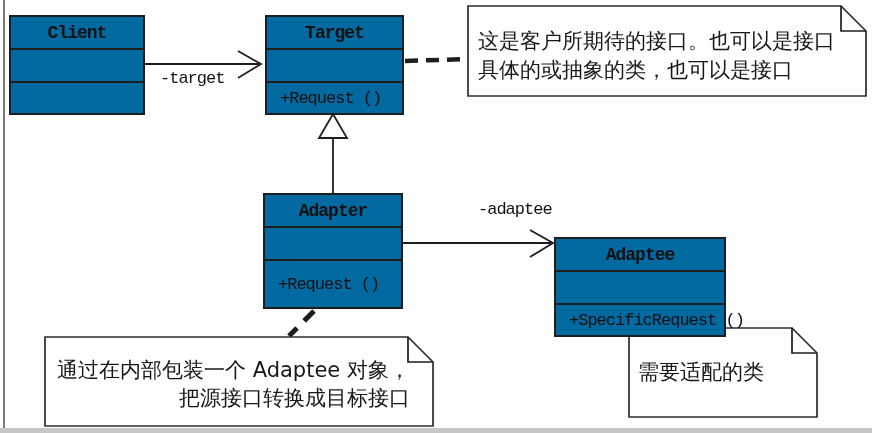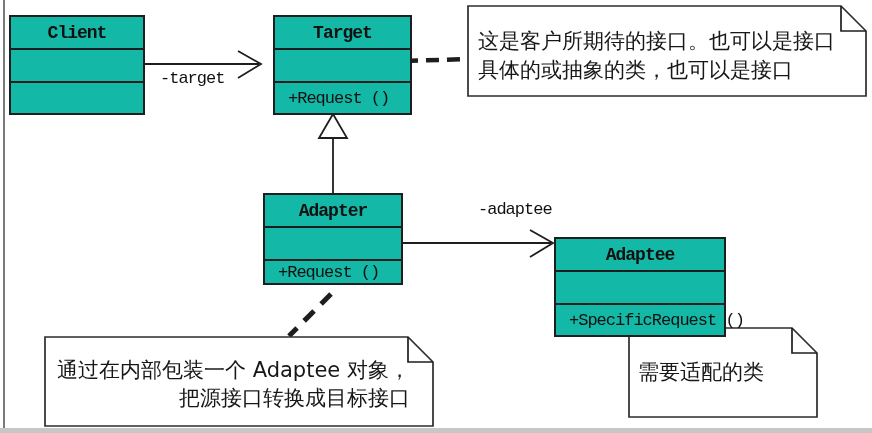--- a/index.html
+++ b/index.html
@@ -19,21 +19,21 @@
   }
   .bottom-strip {
     position: absolute; left: 0; bottom: 0; width: 872px; height: 5px;
     background: #c7c7c7;
   }
   
   .uml-class {
     position: absolute;
     box-sizing: border-box;
     border: 2px solid #1e1e1e;
-    background: #14b8a6;
+    background: #0369a1;
     display: flex;
     flex-direction: column;
   }
   .c-title {
     height: 31px;
     border-bottom: 2px solid #1e1e1e;
     display: flex; align-items: center; justify-content: center;
     font-family: "Liberation Mono", "DejaVu Sans Mono", monospace;
     font-weight: bold;
     font-size: 18px;
@@ -104,27 +104,27 @@
     <path d="M629 328 H792 L817 353 V417 H629 Z" fill="#ffffff" stroke="#2c2c2c" stroke-width="1.7"></path>
     <path d="M792 328 V353 H817" class="stroke" stroke-width="1.7"></path>
   </svg>
 
   <div class="uml-class" style="left:9px; top:15px; width:136px; height:100px;">
     <div class="c-title">Client</div>
     <div class="c-attrs"></div>
     <div class="c-methods"></div>
   </div>
 
-  <div class="uml-class" style="left:265px; top:15px; width:139px; height:100px;margin-left:8px;">
+  <div class="uml-class" style="left:265px; top:15px; width:139px; height:100px;">
     <div class="c-title">Target</div>
     <div class="c-attrs"></div>
     <div class="c-methods">+Request ()</div>
   </div>
 
-  <div class="uml-class" style="left:263px; top:193px; width:140px; height:92px;">
+  <div class="uml-class" style="left:263px; top:193px; width:140px; height:116px;">
     <div class="c-title">Adapter</div>
     <div class="c-attrs"></div>
     <div class="c-methods">+Request ()</div>
   </div>
 
   <div class="uml-class" style="left:554px; top:193px; width:172px; height:100px;margin-top:44px;">
     <div class="c-title">Adaptee</div>
     <div class="c-attrs"></div>
     <div class="c-methods">+SpecificRequest ()</div>
   </div>

